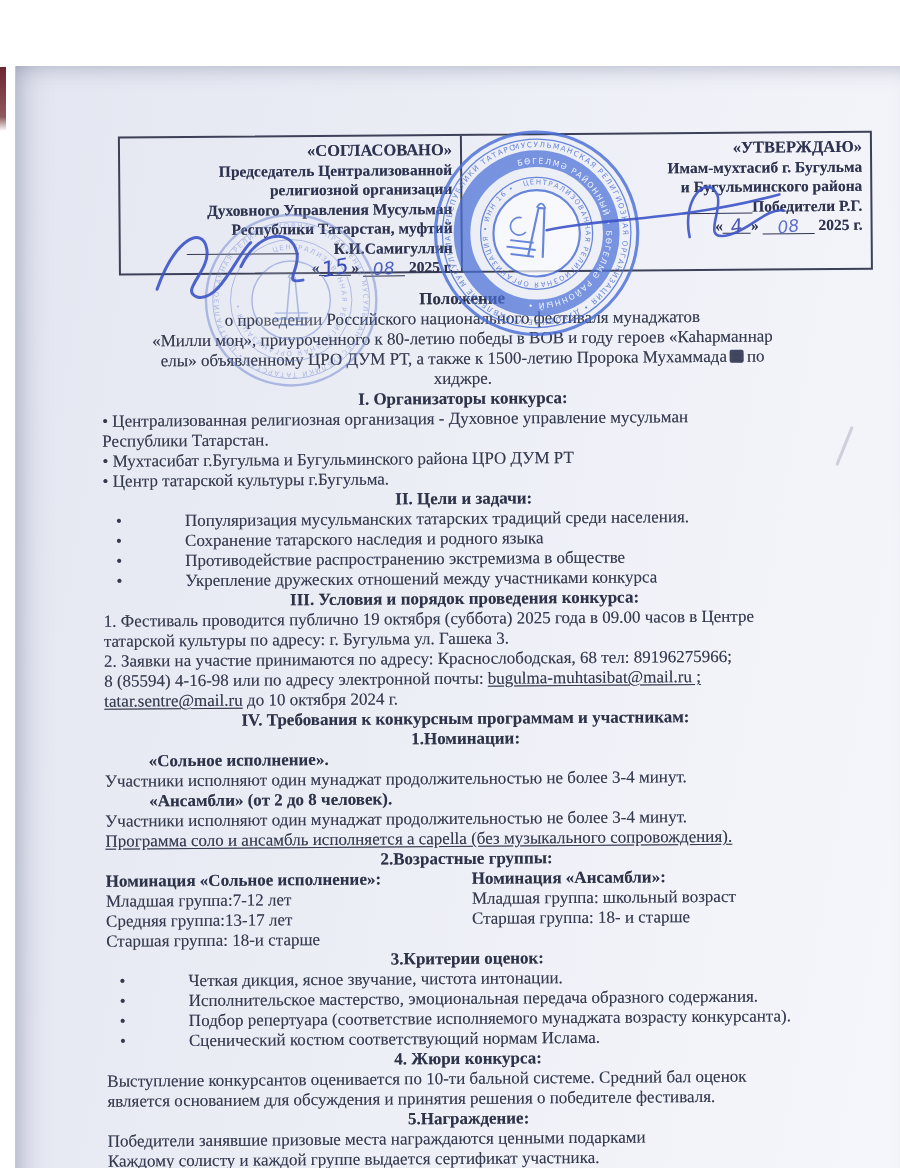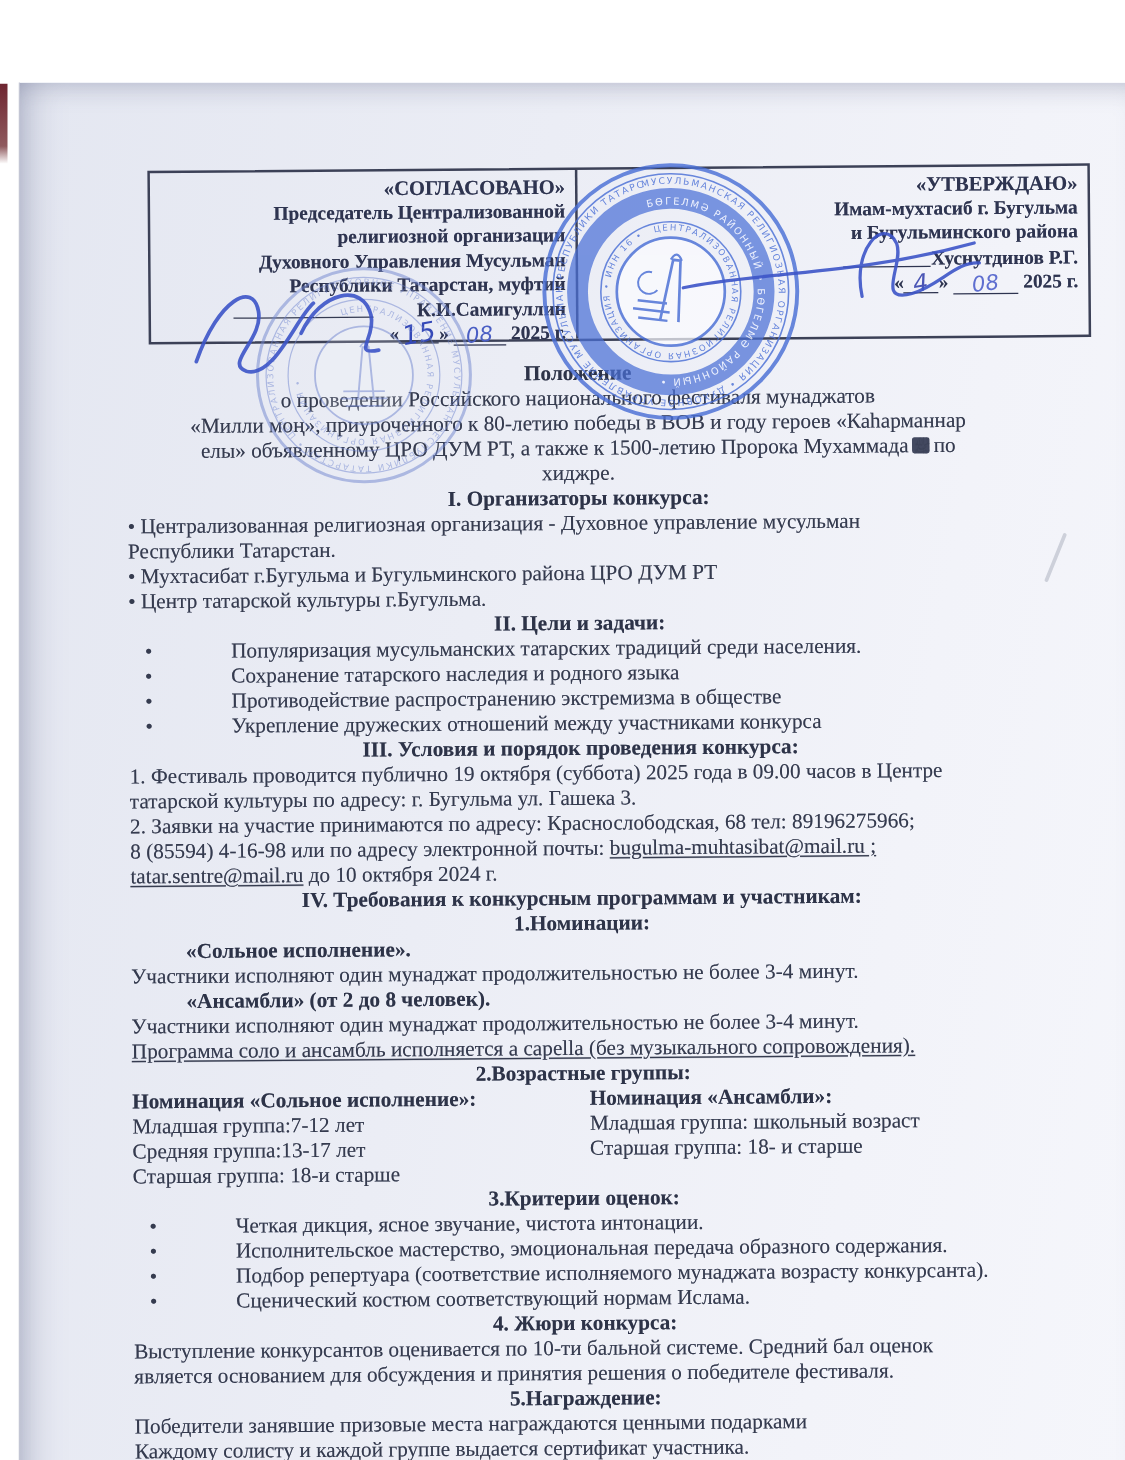--- a/index.html
+++ b/index.html
@@ -79,21 +79,21 @@
           <span>«</span><span class="blank" style="width:32px;"><span class="hand hand-day-l">15</span></span><span>»</span>
           <span class="blank" style="width:42px;"><span class="hand hand-mon-l">08</span></span>
           <span>2025 г.</span>
         </div>
       </div>
       <div class="hdr-cell hdr-right">
         <div class="hdr-heading">«УТВЕРЖДАЮ»</div>
         <div>Имам-мухтасиб г. Бугульма</div>
         <div>и Бугульминского района</div>
         <div>
-          <span class="blank" style="width:70px;"></span><span>Хуснутдинов Р.Г.</span>
+          <span class="blank" style="width:70px;"></span><span>Победители Р.Г.</span>
         </div>
         <div>
           <span>«</span><span class="blank" style="width:28px;"><span class="hand hand-day-r">4</span></span><span>»</span>
           <span class="blank" style="width:52px;"><span class="hand hand-mon-r">08</span></span>
           <span>2025 г.</span>
         </div>
       </div>
     </div>
     <div class="sig-rule"></div>
 

